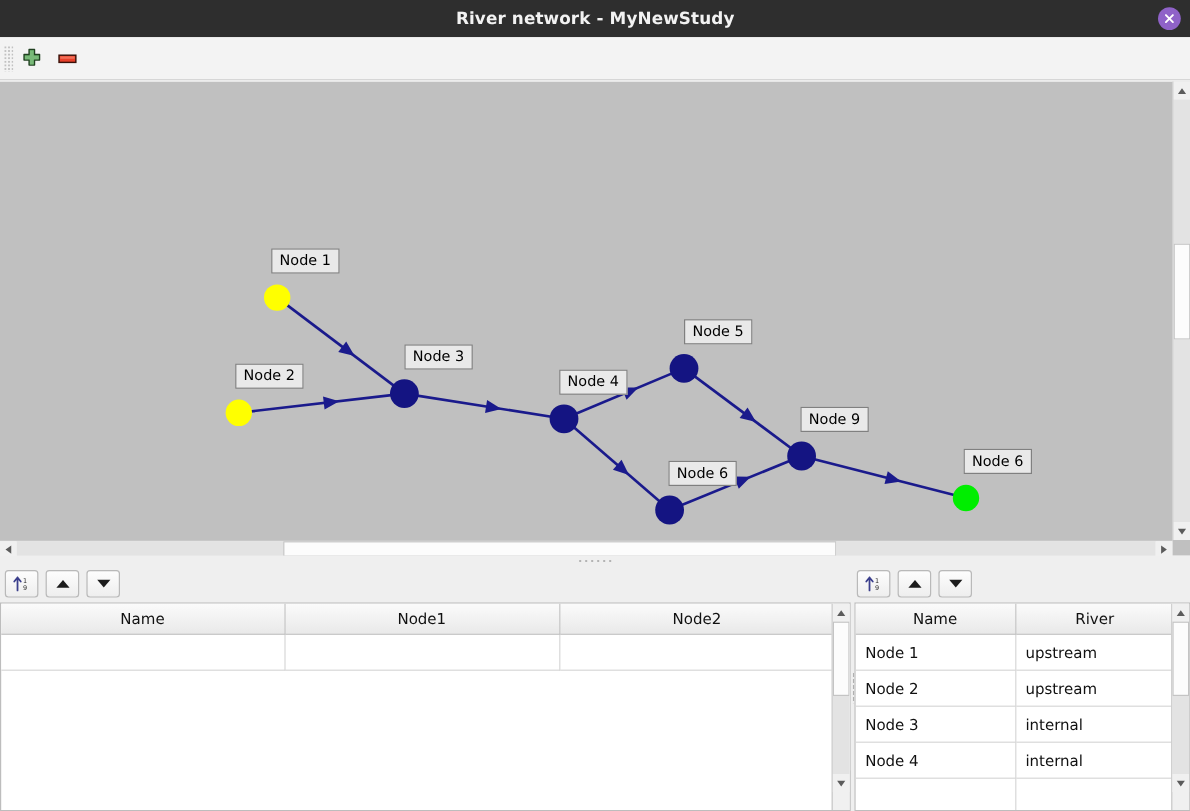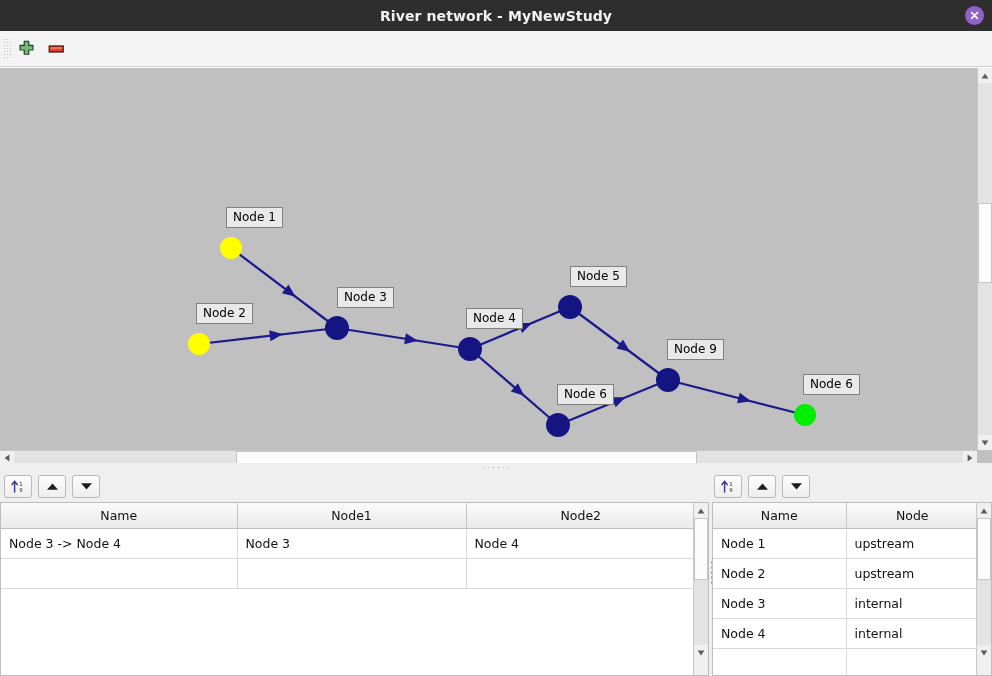--- a/index.html
+++ b/index.html
@@ -237,25 +237,20 @@
             </colgroup>
           <thead>
               <tr id="reaches-head">
                 <th>Name</th>
                 <th>Node1</th>
                 <th>Node2</th>
               </tr>
             </thead>
           <tbody id="reaches-body">
               <tr>
-                <td>Node 3 -&gt; Node 4</td>
-                <td>Node 3</td>
-                <td>Node 4</td>
-              </tr>
-              <tr>
                 <td></td>
                 <td></td>
                 <td></td>
               </tr>
             </tbody>
         </table>
       </div>
 
       <div class="sb-v" style="left:692px; top:0; width:15px; height:100%;">
         <div class="sb-arrow" style="left:0; top:0; width:14px; height:15px;">
@@ -303,21 +298,21 @@
     <div class="grid-wrap" style="left:0; width:280px;">
       <div style="position:absolute; left:0; top:0; width:265px; height:100%; overflow:hidden;">
         <table class="grid" style="width:265px;">
           <colgroup>
               <col style="width:133px">
               <col style="width:132px">
             </colgroup>
           <thead>
               <tr id="nodes-head">
                 <th>Name</th>
-                <th>Node</th>
+                <th>River</th>
               </tr>
             </thead>
           <tbody id="nodes-body">
               <tr>
                 <td>Node 1</td>
                 <td>upstream</td>
               </tr>
               <tr>
                 <td>Node 2</td>
                 <td>upstream</td>

